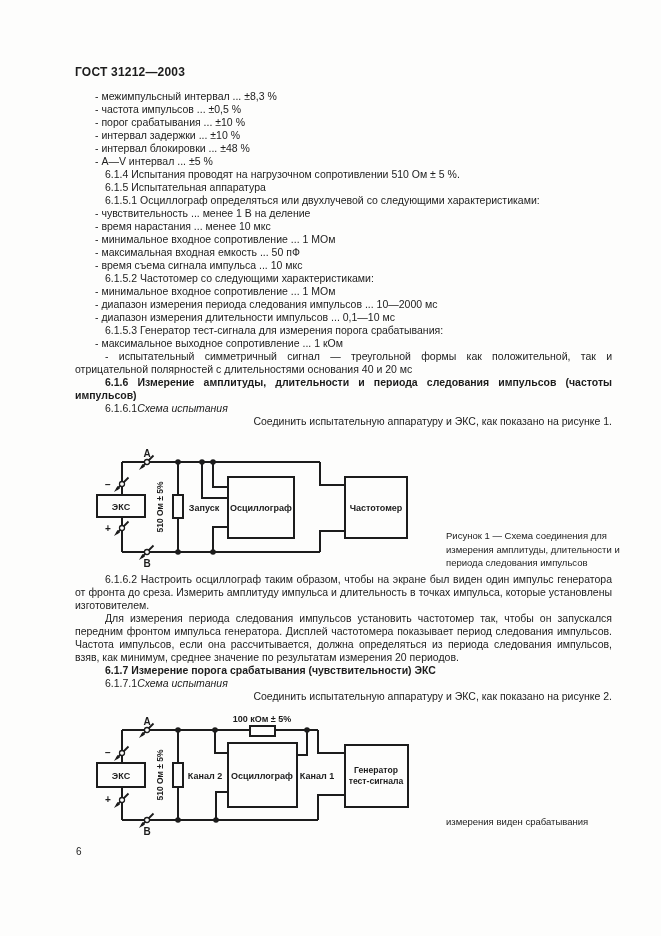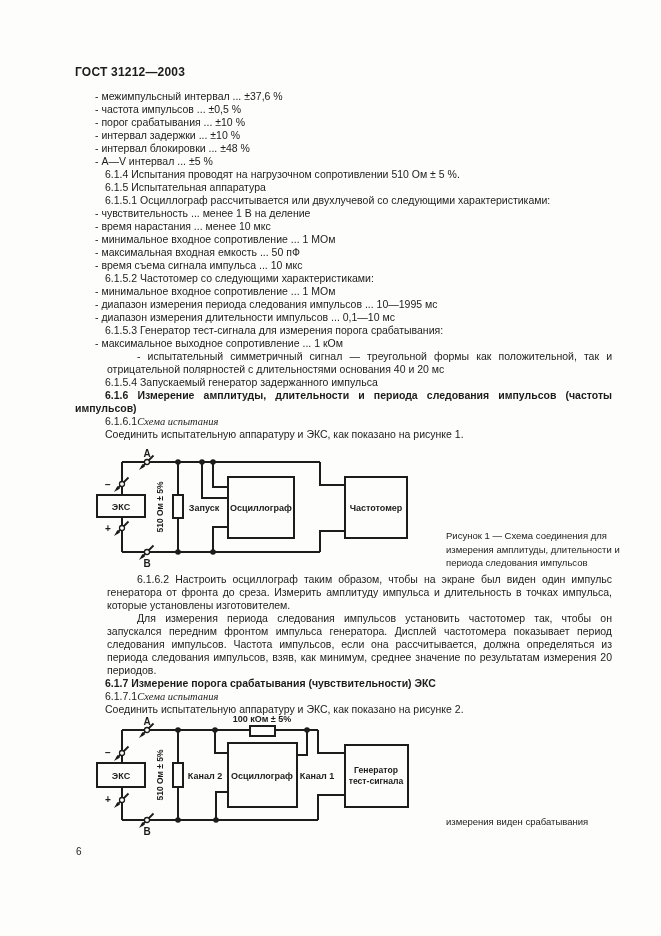--- a/index.html
+++ b/index.html
@@ -9,26 +9,26 @@
     font-family:"Liberation Sans", sans-serif; color:#1c1c1c; overflow:hidden;
     margin:0 auto;
   }
   .hdr { position:absolute; left:75px; top:65px; font-size:12px; font-weight:bold; letter-spacing:.2px; }
   .body-block { position:absolute; left:75px; width:537px; font-size:10.5px; line-height:13px; }
   #body-top { top:90px; }
   #body-mid { top:573px; }
   .ln { min-height:13px; }
   .ln.li { padding-left:20px; }
   .ln.num { padding-left:30px; }
-  .ln.para { text-indent:30px; }
-  .ln.pwrap { text-indent:30px; text-align:justify;margin-left:32px; }
+  .ln.para { text-indent:30px;text-align:right; }
+  .ln.pwrap { text-indent:30px; text-align:justify; }
   .ln.bold { font-weight:bold; text-indent:30px; text-align:justify; }
   .ln.boldline { font-weight:bold; padding-left:30px; }
   .ln.schema { padding-left:30px; }
-  .ln.schema .it { font-style:italic;font-family:Liberation Serif, serif; }
+  .ln.schema .it { font-style:italic; }
   .fig { position:absolute; left:95px; }
   #fig1 { top:447px; }
   #fig2 { top:713px; }
   .caption { position:absolute; left:446px; width:234px; font-size:9.5px; line-height:13.5px; color:#222; }
   #caption1 { top:529px; }
   #caption2 { top:815px; }
   .pageno { position:absolute; left:76px; top:846px; font-size:10px; }
   svg text { font-family:"Liberation Sans", sans-serif; fill:#1c1c1c; }
   .boxlbl { font-size:9px; font-weight:bold; }
   .genlbl { font-size:8.6px; font-weight:bold; }
@@ -39,42 +39,41 @@
   .dot { fill:#1c1c1c; }
 </style>
 </head>
 <body>
 
 <div class="page">
 
   <div class="hdr">ГОСТ 31212—2003</div>
 
   <div class="body-block" id="body-top">
-      <div class="ln li">- межимпульсный интервал ... ±37,6 %</div>
+      <div class="ln li">- межимпульсный интервал ... ±8,3 %</div>
       <div class="ln li">- частота импульсов ... ±0,5 %</div>
       <div class="ln li">- порог срабатывания ... ±10 %</div>
       <div class="ln li">- интервал задержки ... ±10 %</div>
       <div class="ln li">- интервал блокировки ... ±48 %</div>
       <div class="ln li">- А—V интервал ... ±5 %</div>
       <div class="ln num">6.1.4  Испытания проводят на нагрузочном сопротивлении 510 Ом ± 5 %.</div>
       <div class="ln num">6.1.5  Испытательная аппаратура</div>
-      <div class="ln num">6.1.5.1  Осциллограф рассчитывается или двухлучевой со следующими характеристиками:</div>
+      <div class="ln num">6.1.5.1  Осциллограф определяться или двухлучевой со следующими характеристиками:</div>
       <div class="ln li">- чувствительность ... менее 1 В на деление</div>
       <div class="ln li">- время нарастания ... менее 10 мкс</div>
       <div class="ln li">- минимальное входное сопротивление ... 1 МОм</div>
       <div class="ln li">- максимальная входная емкость ... 50 пФ</div>
       <div class="ln li">- время съема сигнала импульса ... 10 мкс</div>
       <div class="ln num">6.1.5.2  Частотомер со следующими характеристиками:</div>
       <div class="ln li">- минимальное входное сопротивление ... 1 МОм</div>
-      <div class="ln li">- диапазон измерения периода следования импульсов ... 10—1995 мс</div>
+      <div class="ln li">- диапазон измерения периода следования импульсов ... 10—2000 мс</div>
       <div class="ln li">- диапазон измерения длительности импульсов ... 0,1—10 мс</div>
       <div class="ln num">6.1.5.3  Генератор тест-сигнала для измерения порога срабатывания:</div>
       <div class="ln li">- максимальное выходное сопротивление ... 1 кОм</div>
       <div class="ln pwrap">- испытательный симметричный сигнал — треугольной формы как положительной, так и отрицательной полярностей с длительностями основания 40 и 20 мс</div>
-      <div class="ln num">6.1.5.4  Запускаемый генератор задержанного импульса</div>
       <div class="ln bold">6.1.6  Измерение амплитуды, длительности и периода следования импульсов (частоты импульсов)</div>
       <div class="ln schema"><span>6.1.6.1</span><span class="it">Схема испытания</span></div>
       <div class="ln para">Соединить испытательную аппаратуру и ЭКС, как показано на рисунке 1.</div>
     </div>
 
   <svg class="fig" id="fig1" width="320" height="128" viewBox="0 0 320 128">
     <defs>
       <g id="probe">
         <line x1="-5.5" y1="5.5" x2="6.5" y2="-6.5" stroke="#1c1c1c" stroke-width="1.8"></line>
         <polygon points="-8,8 -2,4.5 -4.5,2" fill="#1c1c1c"></polygon>

